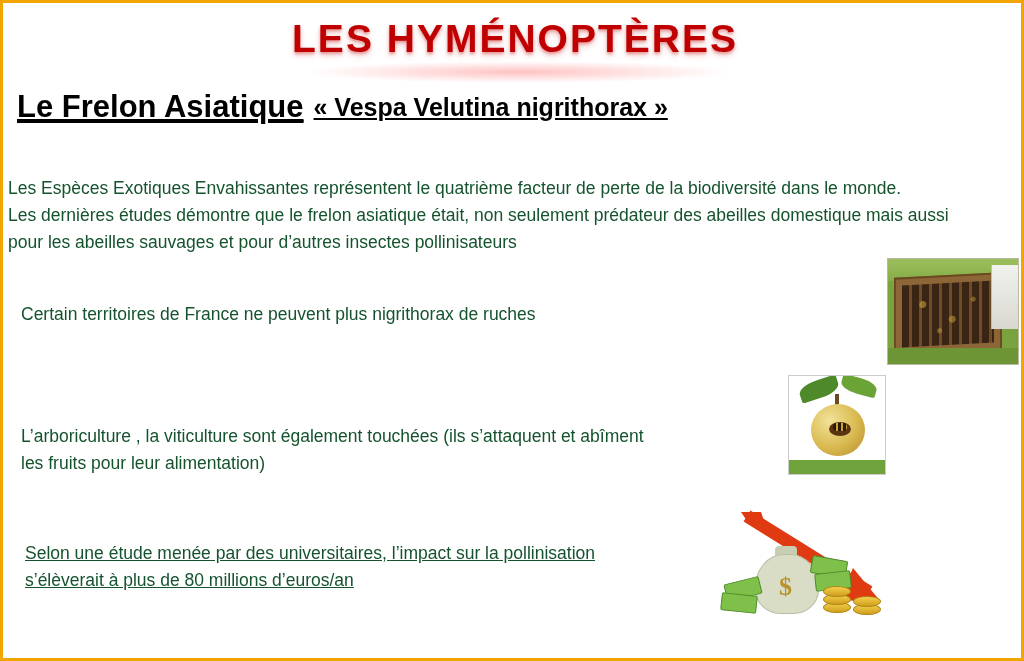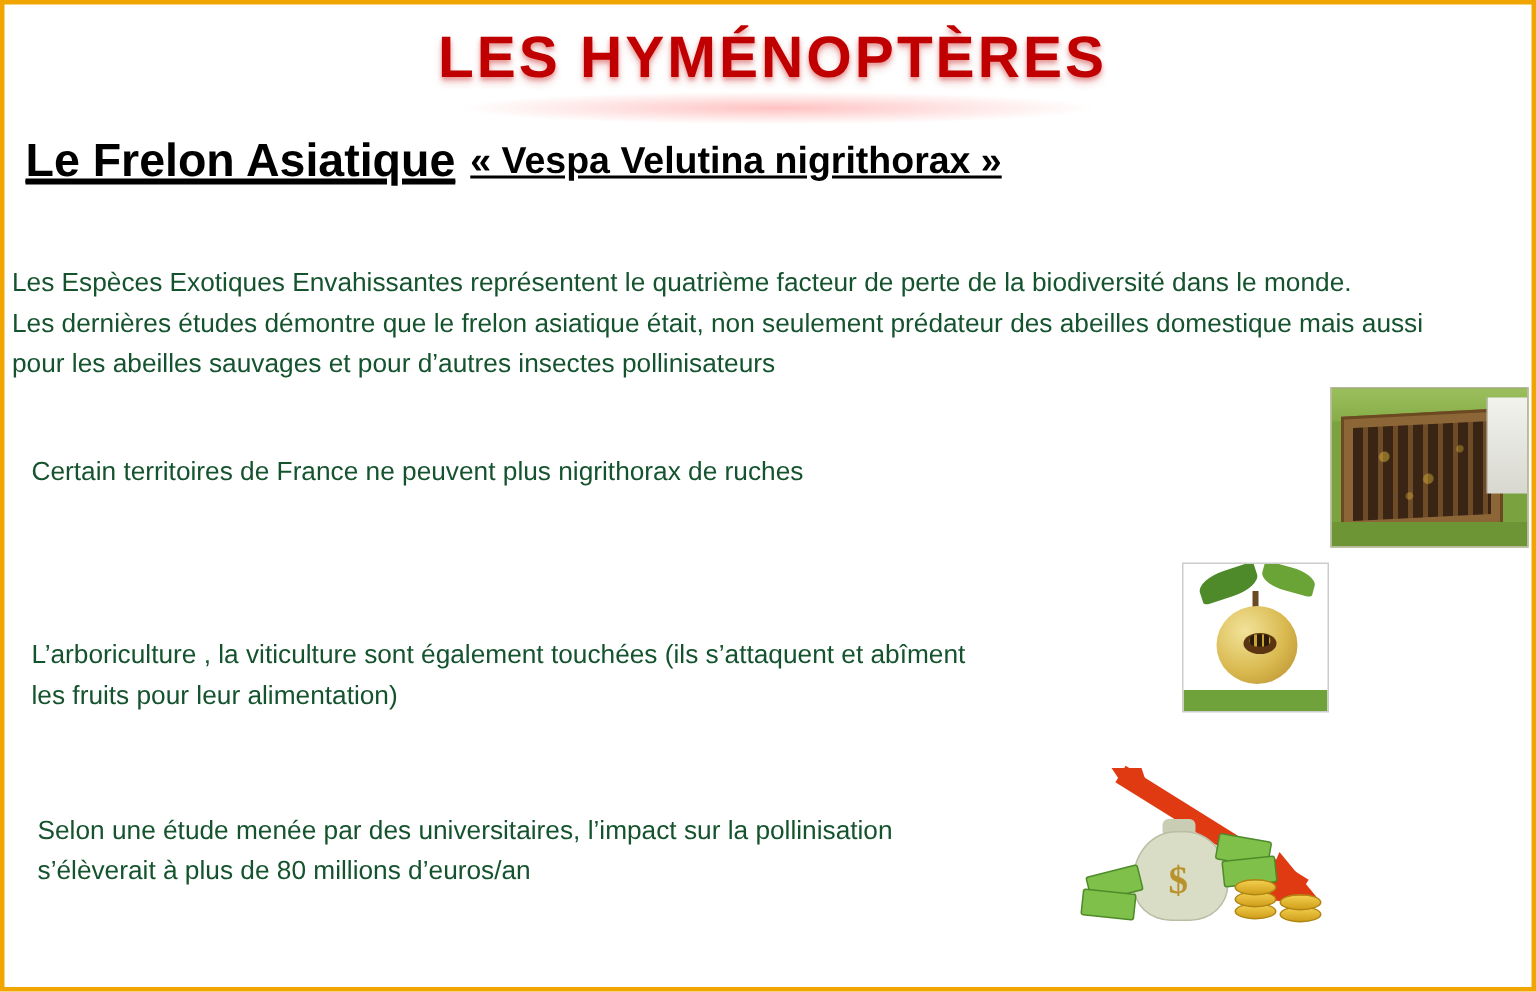--- a/index.html
+++ b/index.html
@@ -89,20 +89,21 @@
   #para-arbo {
     top: 386px;
     left: 18px;
     width: 700px;
     margin-top: 34px;
   }
   #para-etude {
     top: 537px;
     left: 22px;
     width: 700px;
+    text-decoration: underline;
   }
   
   .photo {
     position: absolute;
     overflow: hidden;
   }
   #photo-hive {
     top: 255px;
     left: 884px;
     width: 130px;

